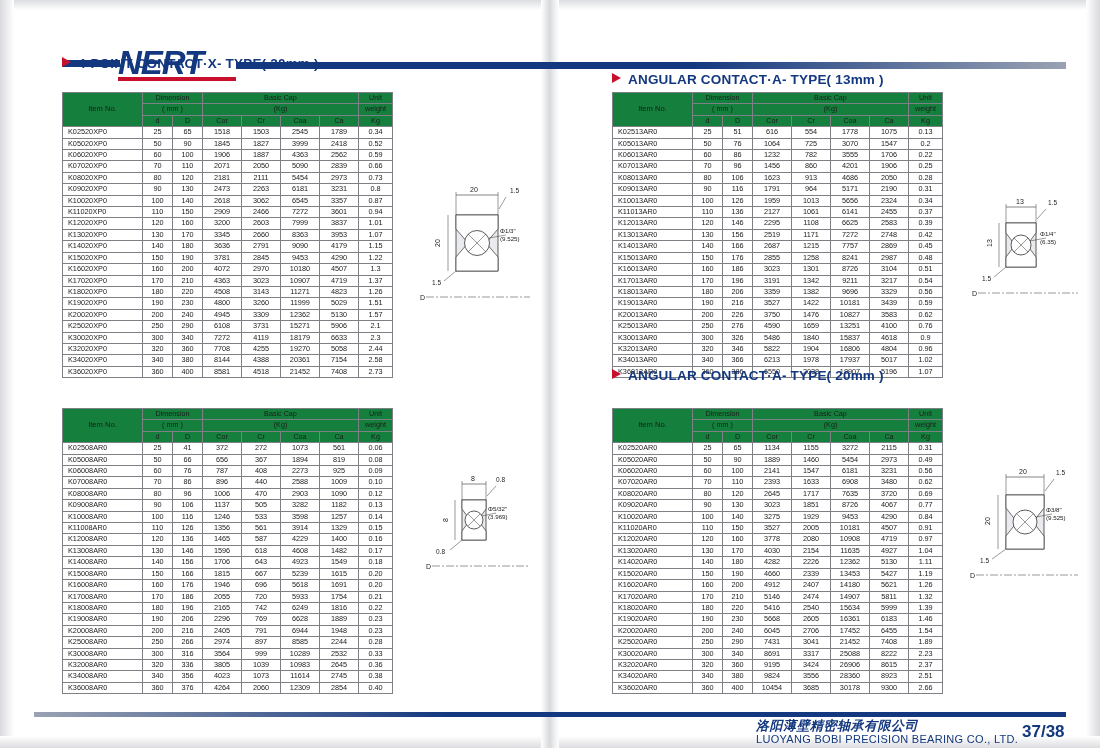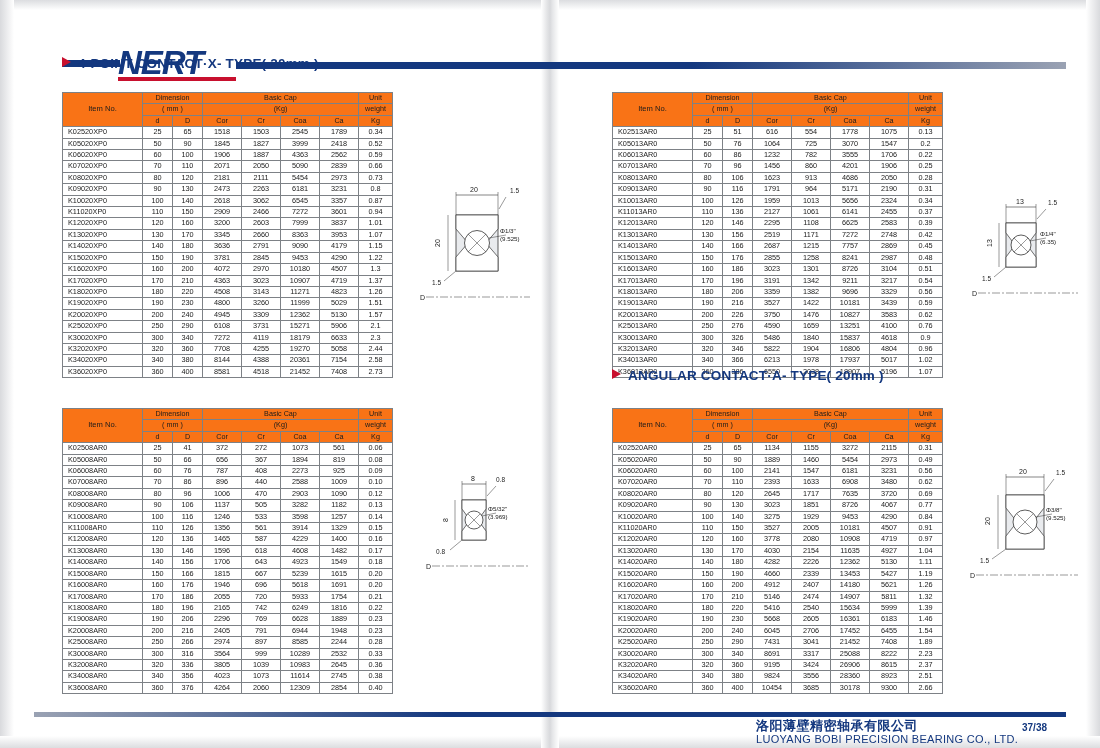--- a/index.html
+++ b/index.html
@@ -36,39 +36,39 @@
   .logo-underline{position:absolute;left:118px;top:55px;width:118px;height:4px;background:#c8102e;}
   .header-rule{position:absolute;left:236px;top:40px;width:830px;height:7px;
     background:linear-gradient(to right,#14387f 0%,#14387f 55%,#9aa2b3 100%);}
 
   
   .sec-title{position:absolute;font-size:13.5px;font-weight:bold;color:#14387f;letter-spacing:.2px;white-space:nowrap;}
   .tri{display:inline-block;width:0;height:0;border-left:9px solid #c8102e;border-top:5.5px solid transparent;border-bottom:5.5px solid transparent;margin-right:7px;vertical-align:1px;}
 
   table.bt{position:absolute;border-collapse:collapse;font-size:7.3px;color:#1b1b1b;background:#fff;}
   table.bt th,table.bt td{border:.6px solid #7d8186;padding:0;text-align:center;line-height:10.4px;height:10.4px;}
-  table.bt thead th{background:#f97316;font-weight:normal;font-size:7.2px;}
+  table.bt thead th{background:#15803d;font-weight:normal;font-size:7.2px;}
   table.bt td.item{text-align:left;padding-left:5px;}
   table.bt thead th.itemhead{font-size:7.6px;}
 
   .c-item{width:74px;}
   .c-num{width:29px;}
   .c-cap{width:38px;}
   .c-w{width:33px;}
 
   
   .draw{position:absolute;}
   .draw svg{display:block;}
 
   
   .footer-rule{position:absolute;left:34px;top:712px;width:1032px;height:5px;
     background:linear-gradient(to right,#9aa2b3 0%,#14387f 40%,#14387f 100%);}
-  .footer-cn{position:absolute;left:756px;top:717px;font-size:13px;font-weight:bold;color:#14387f;letter-spacing:.5px;}
+  .footer-cn{position:absolute;left:756px;top:717px;font-size:13px;font-weight:bold;color:#14387f;letter-spacing:.5px;font-style:italic;}
   .footer-en{position:absolute;left:756px;top:733px;font-size:11px;color:#14387f;letter-spacing:.3px;}
-  .page-num{position:absolute;left:1022px;top:722px;font-size:10px;font-weight:bold;color:#14387f;text-align:center;}
+  .page-num{position:absolute;left:1022px;top:722px;font-size:17px;font-weight:bold;color:#14387f;text-align:center;}
 </style>
 </head>
 <body>
 
 <div class="page">
   <div class="edge-top"></div>
   <div class="edge-left"></div>
   <div class="edge-right"></div>
   <div class="edge-bottom"></div>
   <div class="gutter"></div>
@@ -357,20 +357,23 @@
 
       <line x1="56" y1="112" x2="160" y2="112" stroke="#333" stroke-width=".5" stroke-dasharray="8,2,2,2"></line>
       <text x="50" y="115" font-size="7" fill="#222" font-family="Liberation Sans, sans-serif">D</text>
 
       <line x1="119" y1="53" x2="136" y2="50" stroke="#333" stroke-width=".5"></line>
       <text x="130" y="48" font-size="6.2" fill="#222" font-family="Liberation Sans, sans-serif">Φ1/3"</text>
       <text x="130" y="56" font-size="6.2" fill="#222" font-family="Liberation Sans, sans-serif">(9.525)</text>
     </svg>
   </div>
 
+  <div class="sec-title" style="left:612px;top:72px;">
+    <span class="tri"></span><span>ANGULAR CONTACT·A- TYPE( 13mm )</span>
+  </div>
   <table class="bt" style="left:612px;top:92px;">
     <thead>
       <tr>
         <th class="itemhead c-item" rowspan="3">Item No.</th>
         <th colspan="2">Dimension</th>
         <th colspan="4">Basic Cap</th>
         <th>Unit</th>
       </tr>
       <tr>
         <th colspan="2">( mm )</th>

